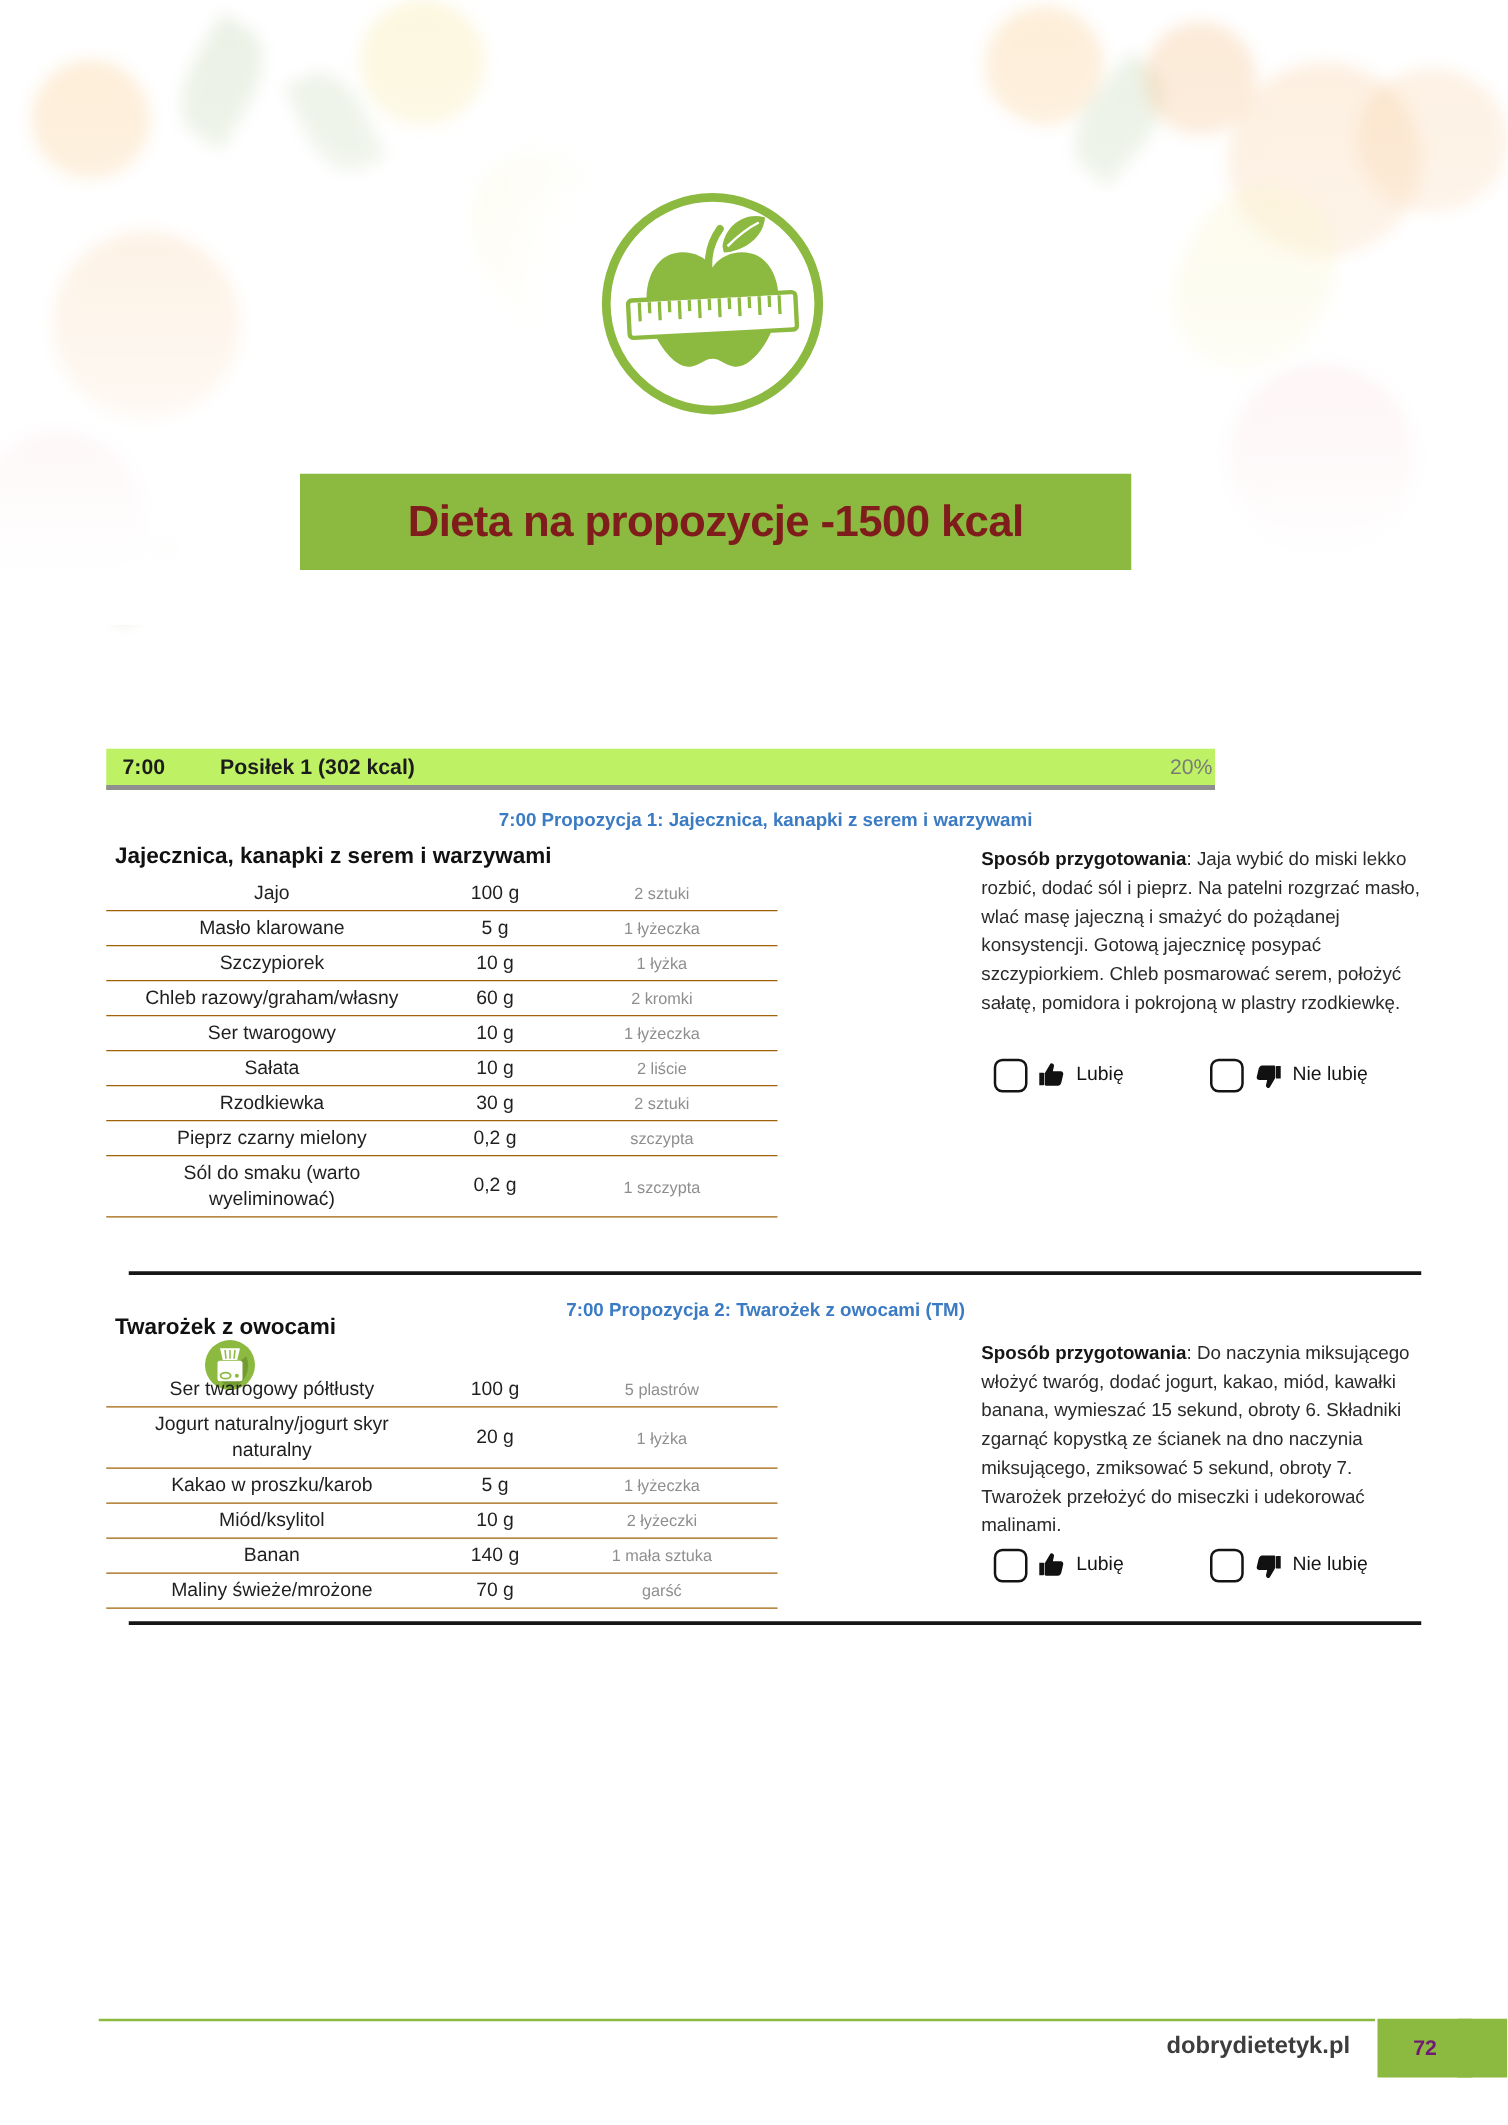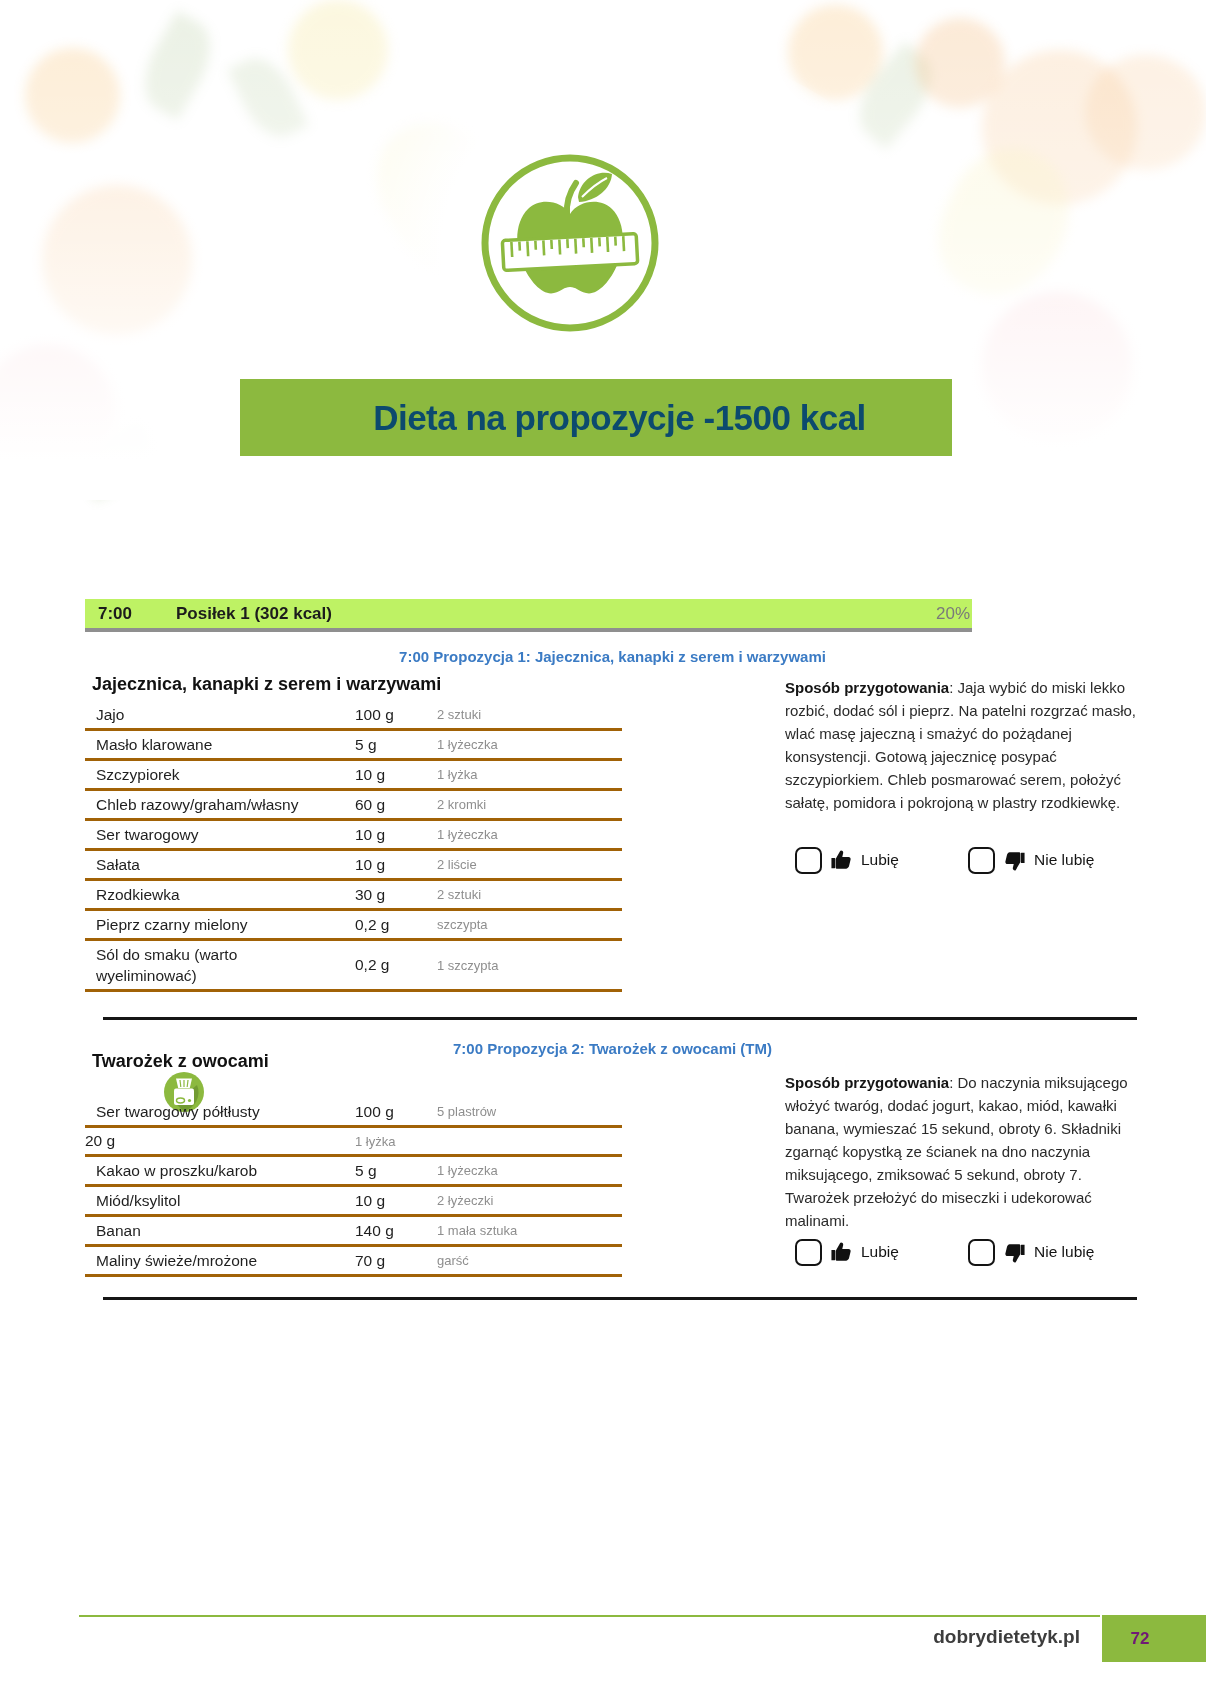--- a/index.html
+++ b/index.html
@@ -14,41 +14,41 @@
         background:linear-gradient(180deg,rgba(255,255,255,.35) 0%,rgba(255,255,255,.55) 40%,#ffffff 92%);}
   .center-glow{position:absolute;left:300px;top:40px;width:620px;height:420px;border-radius:50%;
         background:radial-gradient(circle,#ffffff 45%,rgba(255,255,255,0) 75%);}
 
   
   .logo{position:absolute;left:478px;top:151px;width:184px;height:184px;}
 
   
   .banner{position:absolute;left:240px;top:379px;width:665px;height:77px;
           display:flex;align-items:center;justify-content:center;
-          color:#0c4a6e;font-weight:bold;font-size:35px;letter-spacing:-.5px;padding-left:47px;}
+          color:#7f1d1d;font-weight:bold;font-size:35px;letter-spacing:-.5px;}
 
   
   .meal-bar{position:absolute;left:85px;top:599px;width:887px;height:29px;
             background:#bef264;border-bottom:4px solid #8f8f8f;
             display:flex;align-items:center;font-size:17px;}
   .meal-time{font-weight:bold;margin-left:13px;width:78px;}
   .meal-title{font-weight:bold;}
   .meal-percent{margin-left:auto;margin-right:2px;color:#7a7a7a;}
 
   
   .prop-heading{position:absolute;left:85px;width:1055px;text-align:center;
                 font-weight:bold;font-size:15px;}
   .dish-title{position:absolute;font-weight:bold;font-size:18px;color:#111;}
   .dish-title-row{position:absolute;display:flex;align-items:center;font-weight:bold;font-size:18px;color:#111;}
   .tm-icon{width:40px;height:40px;margin-left:8px;flex:0 0 auto;}
 
   
   .ing-table{position:absolute;left:85px;width:537px;}
   .ing-row{display:grid;grid-template-columns:270px 82px auto;align-items:center;
-           min-height:20px;padding:3px 0;border-bottom:3px solid #a16207;}
+           min-height:20px;padding:3px 0;border-bottom:1px solid #a16207;text-align:center;}
   .ing-name{font-size:15.5px;color:#1f1f1f;padding-left:11px;padding-right:16px;line-height:21px;}
   .ing-amount{font-size:15.5px;color:#1f1f1f;}
   .ing-portion{font-size:13px;color:#8e8e8e;}
 
   
   .prep{position:absolute;left:785px;width:358px;font-size:15px;line-height:23px;color:#2a2a2a;}
   .prep b{color:#151515;}
 
   
   .like-row{position:absolute;left:785px;width:358px;height:30px;}
@@ -237,20 +237,21 @@
     </svg>
   </div>
 
   <div class="ing-table" style="top:1098px;">
       <div class="ing-row">
         <span class="ing-name">Ser twarogowy półtłusty</span>
         <span class="ing-amount">100 g</span>
         <span class="ing-portion">5 plastrów</span>
       </div>
       <div class="ing-row">
+        <span class="ing-name">Jogurt naturalny/jogurt skyr naturalny</span>
         <span class="ing-amount">20 g</span>
         <span class="ing-portion">1 łyżka</span>
       </div>
       <div class="ing-row">
         <span class="ing-name">Kakao w proszku/karob</span>
         <span class="ing-amount">5 g</span>
         <span class="ing-portion">1 łyżeczka</span>
       </div>
       <div class="ing-row">
         <span class="ing-name">Miód/ksylitol</span>

